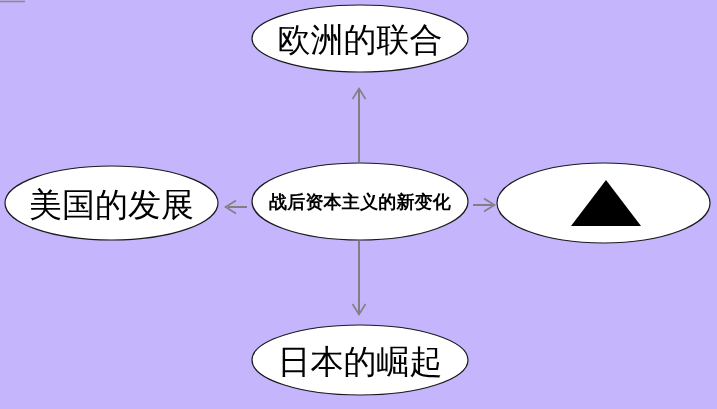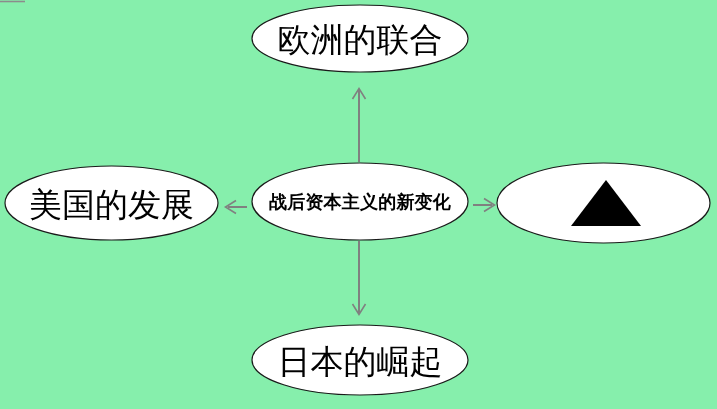--- a/index.html
+++ b/index.html
@@ -7,21 +7,21 @@
     padding: 0;
     background: #ffffff;
   }
   body {
     font-family: "DejaVu Sans", "Liberation Sans", sans-serif;
   }
   #diagram-canvas {
     position: relative;
     width: 717px;
     height: 409px;
-    background: #86efac;
+    background: #c4b5fd;
     overflow: hidden;
   }
   #diagram-svg {
     position: absolute;
     top: 0;
     left: 0;
     width: 717px;
     height: 409px;
   }
   .node-ellipse {

